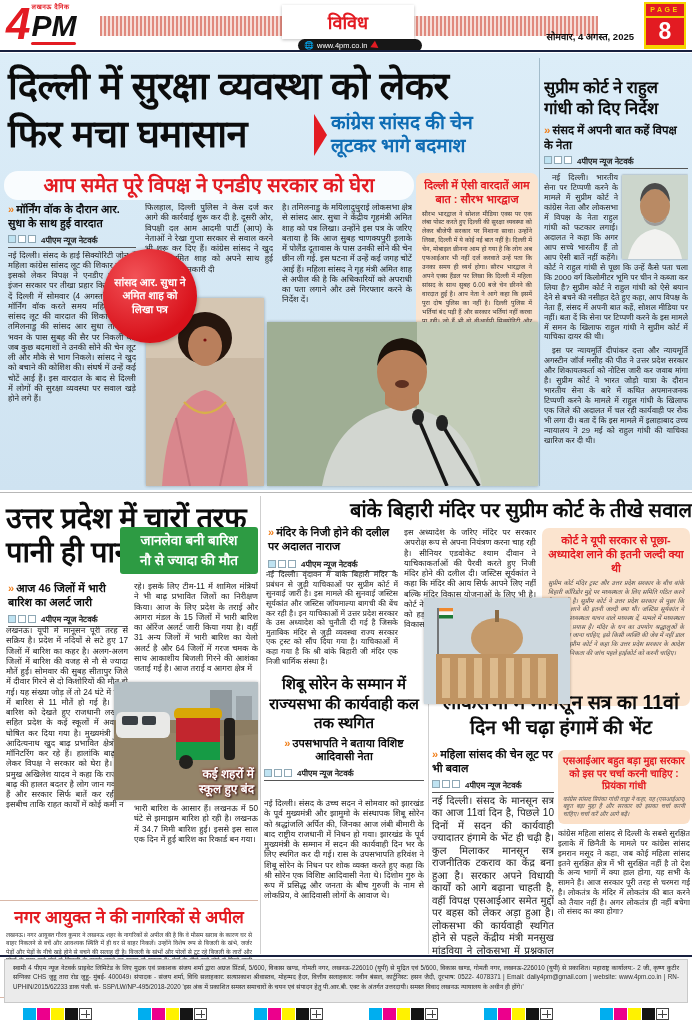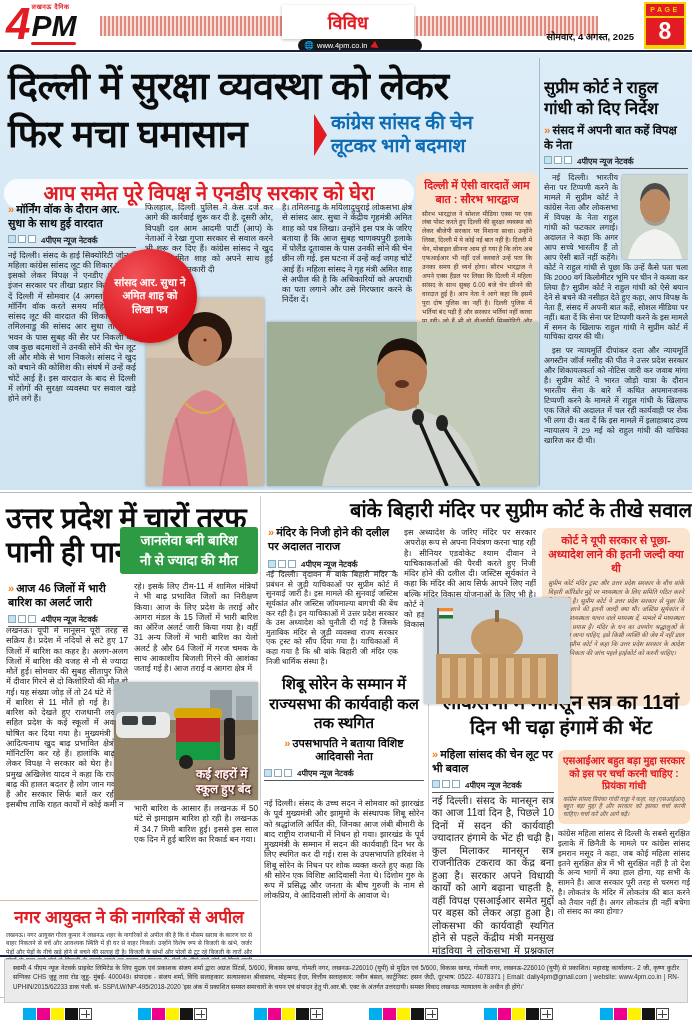--- a/index.html
+++ b/index.html
@@ -44,21 +44,21 @@
   .peach{background:#fbe4cf;border-radius:7px;box-sizing:border-box;}
   .boxtitle{color:#e31b22;font-weight:800;text-align:center;line-height:1.25;}
 
   
   .topbg{left:0;top:53px;width:692px;height:437px;background:linear-gradient(#dcedf8,#cfe3f1);}
   .vsep{left:539px;top:58px;width:1px;height:428px;background:#a3bccb;}
   .lead-h1{font-size:38px;font-weight:900;color:#0c0c0c;white-space:nowrap;letter-spacing:-.5px;}
   .lead-sub{color:#0e6cb4;font-size:19px;font-weight:800;line-height:1.2;}
   .pointer{width:0;height:0;border-top:21px solid transparent;border-bottom:21px solid transparent;
      border-left:13px solid #e31b22;}
-  .strap{left:4px;top:179px;width:410px;height:29px;background:rgba(255,255,255,.85);border-radius:14px;
+  .strap{left:4px;top:171px;width:410px;height:29px;background:rgba(255,255,255,.85);border-radius:14px;
      color:#e31b22;font-size:20px;font-weight:900;text-align:center;line-height:29px;white-space:nowrap;}
   .bw-box{left:416px;top:173px;width:122px;height:313px;padding:6px 6px;overflow:hidden;}
   .bw-title{font-size:11px;}
   .bw-body{font-size:6.3px;line-height:1.42;text-align:justify;color:#3a3a3a;margin-top:3px;}
   .lead-cols{left:8px;top:203px;width:404px;height:285px;display:flex;gap:9px;overflow:hidden;}
   .lc1{width:128px;} .lc2{width:128px;} .lc3{width:130px;}
   .badge-circle{left:103px;top:249px;width:94px;height:94px;border-radius:50%;
      background:radial-gradient(circle at 35% 30%,#f25257,#d9121b 70%);color:#fff;font-weight:800;
      font-size:10.5px;line-height:1.3;text-align:center;display:flex;align-items:center;justify-content:center;
      padding:8px;box-sizing:border-box;box-shadow:0 1px 4px rgba(0,0,0,.35);z-index:6;}
@@ -84,21 +84,21 @@
   
   .up-h1{font-size:29px;font-weight:900;white-space:nowrap;letter-spacing:-.3px;color:#0c0c0c;}
   .green-box{left:120px;top:527px;width:138px;height:47px;background:#2d9b43;border-radius:3px;
      color:#fff;font-weight:800;font-size:13.5px;text-align:center;line-height:1.45;padding-top:4px;box-sizing:border-box;}
   .up-kicker{left:8px;top:582px;width:122px;}
   .up-byline{left:8px;top:610px;width:120px;}
   .up-col1{left:6px;top:626px;width:122px;height:226px;}
   .up-col2a{left:134px;top:582px;width:124px;height:98px;}
   .ph-flood{left:114px;top:682px;width:144px;height:118px;}
   .flood-cap{position:absolute;right:4px;bottom:4px;width:58px;color:#fff;font-weight:900;font-size:12px;
-     line-height:1.2;text-align:left;text-shadow:0 0 3px #922,1px 1px 2px #000;}
+     line-height:1.2;text-align:right;text-shadow:0 0 3px #922,1px 1px 2px #000;}
   .up-col2b{left:134px;top:804px;width:124px;height:48px;}
 
   
   .nagar{left:0;top:900px;width:258px;height:98px;border-top:1px solid #d9b8a8;border-bottom:1px solid #d9b8a8;
      box-sizing:border-box;padding:2px 6px;overflow:hidden;}
   .nagar-h{color:#e31b22;font-size:17px;font-weight:900;text-align:center;margin:2px 0 3px 0;}
   .nagar-body{font-size:6px;line-height:1.38;text-align:justify;color:#333;}
 
   
   .temple-h1{left:266px;top:496px;width:426px;font-size:20px;font-weight:900;text-align:right;white-space:nowrap;color:#0c0c0c;}

